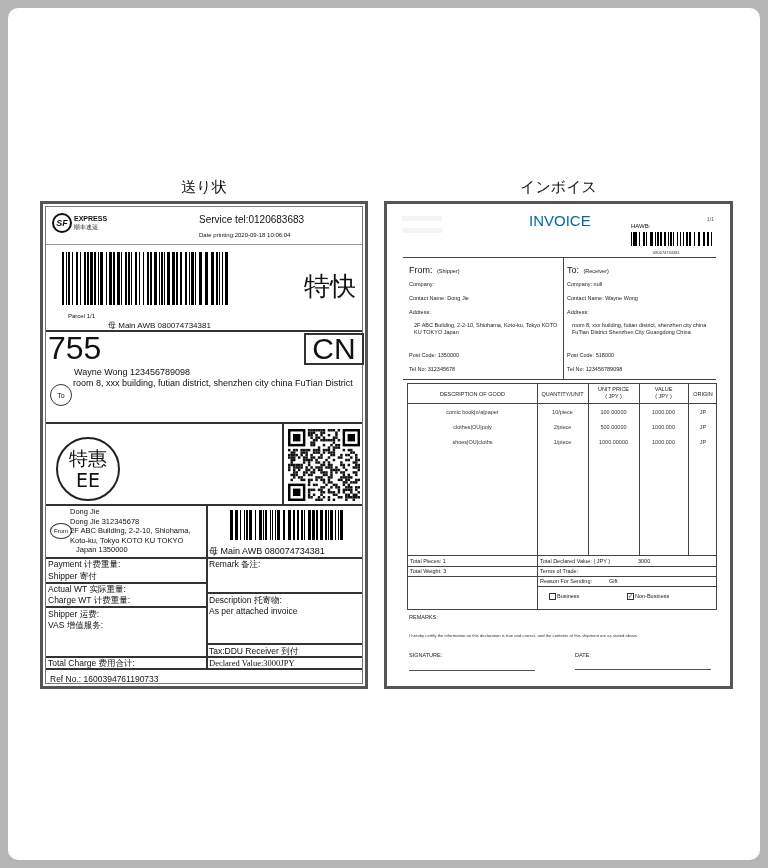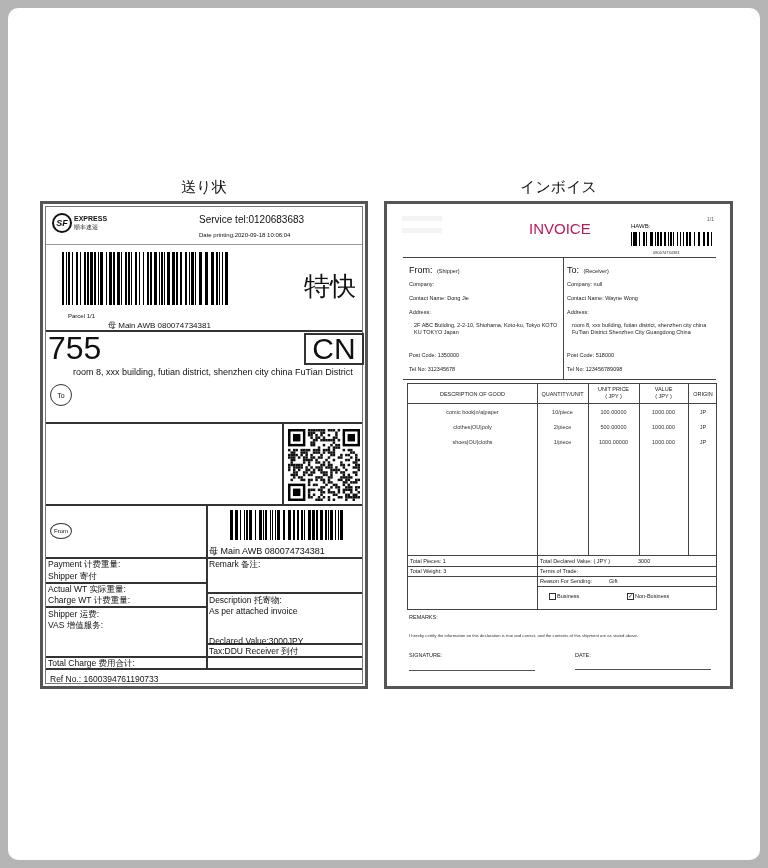--- a/index.html
+++ b/index.html
@@ -28,21 +28,21 @@
   .cn-box { left: 258px; top: 126px; width: 60px; height: 32px; border: 2px solid #333; font-size: 30px; line-height: 28px; text-align: center; }
   .to-block { left: 28px; top: 160px; font-size: 9px; line-height: 10.5px; }
   .circ-small { width: 22px; height: 22px; border: 1px solid #333; border-radius: 50%; font-size: 7px; display: flex; align-items: center; justify-content: center; }
   .tokkei { left: 10px; top: 230px; width: 64px; height: 64px; border: 2px solid #222; border-radius: 50%; text-align: center; font-size: 19px; line-height: 22px; padding-top: 8px; font-family: "DejaVu Sans", sans-serif; }
   .qr { left: 242px; top: 222px; width: 72px; height: 72px; }
   .from-block { left: 24px; top: 300px; font-size: 7.5px; line-height: 9.6px; }
   .cell-text { font-size: 8.5px; line-height: 11px; }
 
   
   .invoice { position: absolute; left: 384px; top: 201px; width: 349px; height: 488px; border: 3px solid #555; background: #fff; }
-  .inv-title { left: 142px; top: 16px; font-size: 15px; color: #be185d; }
+  .inv-title { left: 142px; top: 8px; font-size: 15px; color: #0369a1; }
   .hawb-lbl { left: 244px; top: 19px; font-size: 6px; }
   .page-no { left: 320px; top: 12px; font-size: 5px; color: #555; }
   .hawb-num { left: 266px; top: 46px; font-size: 4px; color: #333; }
   .inv-small { font-size: 5.5px; line-height: 7px; color: #222; }
   .inv-lbl { font-size: 9px; }
   .tbl-line { position: absolute; background: #444; }
   .th { position: absolute; font-size: 5.5px; text-align: center; line-height: 7px; color: #222; }
   .td { position: absolute; font-size: 5.5px; text-align: center; color: #333; }
   .checkbox { display: inline-block; width: 7px; height: 7px; border: 1px solid #333; vertical-align: middle; margin-right: 1px; font-size: 6px; line-height: 5px; text-align: center; }
   .sig-line { position: absolute; height: 1px; background: #555; }
@@ -117,24 +117,29 @@
       </div>
     <div class="abs tokkai">特快</div>
     <div class="abs parcel">Parcel   1/1</div>
     <div class="abs main-awb-top">母 Main AWB     080074734381</div>
     <div class="hline" style="left:0; right:0; top:123px;"></div>
 
     <div class="abs code755">755</div>
     <div class="abs cn-box">CN</div>
     <div class="abs circ-small" style="left:4px; top:177px;">To</div>
     <div class="abs to-block">
+      <div>Wayne Wong 123456789098</div>
       <div style="margin-left:-1px;white-space:nowrap;">room 8, xxx building, futian district, shenzhen city china FuTian District</div>
     </div>
     <div class="hline" style="left:0; right:0; top:215px;"></div>
 
+    <div class="abs tokkei">
+      <div>特惠</div>
+      <div>EE</div>
+    </div>
     <div class="vline" style="left:236px; top:215px; height:82px;"></div>
     <svg class="abs qr" id="qr" viewBox="0 0 29 29">
         <rect x="8" y="0" width="1" height="1" fill="#111"></rect>
         <rect x="9" y="0" width="1" height="1" fill="#111"></rect>
         <rect x="10" y="0" width="1" height="1" fill="#111"></rect>
         <rect x="11" y="0" width="1" height="1" fill="#111"></rect>
         <rect x="12" y="0" width="1" height="1" fill="#111"></rect>
         <rect x="13" y="0" width="1" height="1" fill="#111"></rect>
         <rect x="14" y="0" width="1" height="1" fill="#111"></rect>
         <rect x="16" y="0" width="1" height="1" fill="#111"></rect>
@@ -452,20 +457,27 @@
         <rect x="22" y="0" width="7" height="7" fill="#000"></rect>
         <rect x="23" y="1" width="5" height="5" fill="#fff"></rect>
         <rect x="24" y="2" width="3" height="3" fill="#000"></rect>
         <rect x="0" y="22" width="7" height="7" fill="#000"></rect>
         <rect x="1" y="23" width="5" height="5" fill="#fff"></rect>
         <rect x="2" y="24" width="3" height="3" fill="#000"></rect>
       </svg>
     <div class="hline" style="left:0; right:0; top:297px;"></div>
 
     <div class="abs circ-small" style="left:4px; top:316px; width:22px; height:16px; font-size:6px;">From</div>
+    <div class="abs from-block">
+      <div>Dong Jie</div>
+      <div>Dong Jie 312345678</div>
+      <div>2F ABC Building, 2-2-10, Shiohama,</div>
+      <div>Koto-ku, Tokyo  KOTO KU TOKYO</div>
+      <div style="padding-left:6px;">Japan   1350000</div>
+    </div>
     <div class="vline" style="left:160px; top:297px; height:153px;"></div>
     <div class="abs barcode" id="bc-small" style="left:184px; top:303px; height:30px; width:122px;">
         <span style="width: 3px; margin-right: 2px;"></span>
         <span style="width: 3px; margin-right: 2px;"></span>
         <span style="width: 1px; margin-right: 3px;"></span>
         <span style="width: 1px; margin-right: 1px;"></span>
         <span style="width: 2px; margin-right: 1px;"></span>
         <span style="width: 3px; margin-right: 3px;"></span>
         <span style="width: 1px; margin-right: 3px;"></span>
         <span style="width: 3px; margin-right: 1px;"></span>
@@ -504,21 +516,21 @@
     <div class="hline" style="left:162px; right:0; top:385px;"></div>
     <div class="abs cell-text" style="left:163px; top:388px;">Description 托寄物:</div>
     <div class="abs cell-text" style="left:163px; top:399px;">As per attached invoice</div>
     <div class="hline" style="left:0; width:160px; top:399px;"></div>
     <div class="abs cell-text" style="left:2px; top:402px;">Shipper 运费:</div>
     <div class="abs cell-text" style="left:2px; top:413px;">VAS 增值服务:</div>
     <div class="hline" style="left:162px; right:0; top:436px;"></div>
     <div class="abs cell-text" style="left:163px; top:439px;">Tax:DDU Receiver 到付</div>
     <div class="hline" style="left:0; right:0; top:449px;"></div>
     <div class="abs cell-text" style="left:2px; top:451px;">Total Charge 费用合计:</div>
-    <div class="abs cell-text" style="left:163px; top:429px;">Declared Value:3000JPY</div>
+    <div class="abs cell-text" style="left:163px; top:451px;font-family:Liberation Serif, serif;">Declared Value:3000JPY</div>
     <div class="vline" style="left:160px; top:449px; height:12px;"></div>
     <div class="hline" style="left:0; right:0; top:461px;"></div>
     <div class="abs cell-text" style="left:4px; top:467px;">Ref No.:  1600394761190733</div>
   </div>
 </div>
 
 <div class="invoice">
   <div class="abs" style="left:15px;top:12px;width:40px;height:5px;background:#f4f4f4;"></div>
   <div class="abs" style="left:15px;top:24px;width:40px;height:5px;background:#f4f4f4;"></div>
   <div class="abs page-no">1/1</div>

